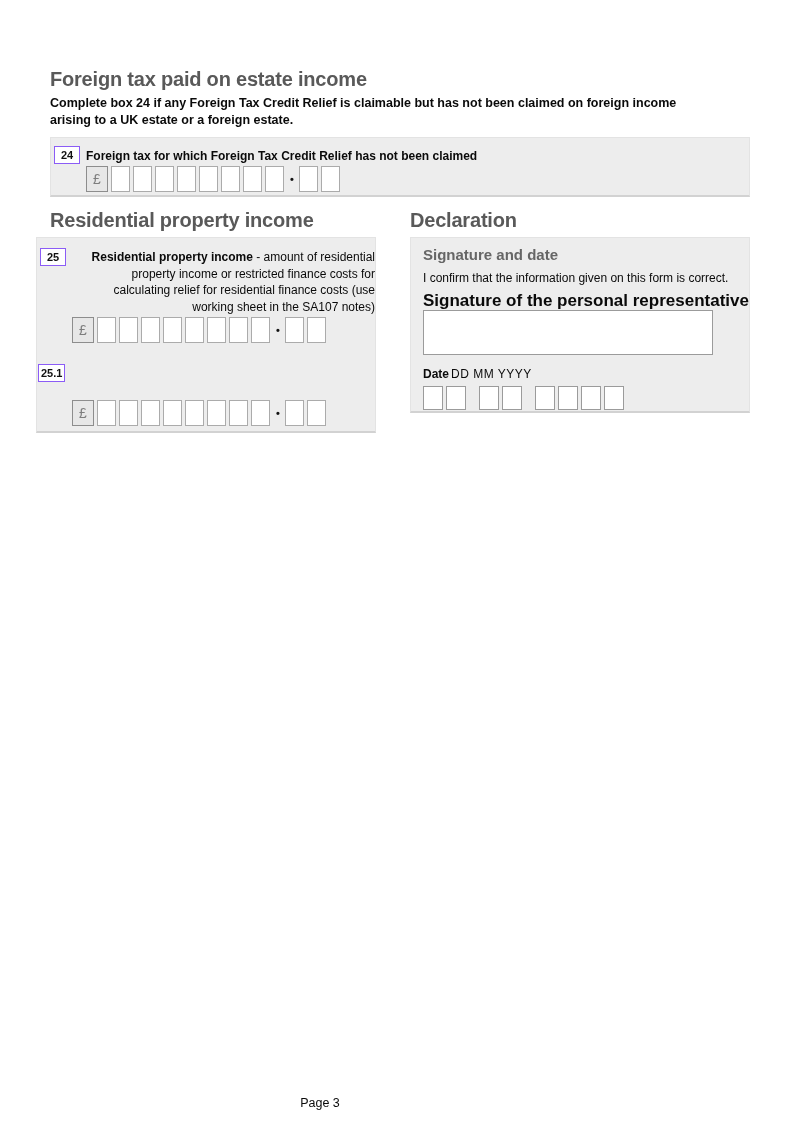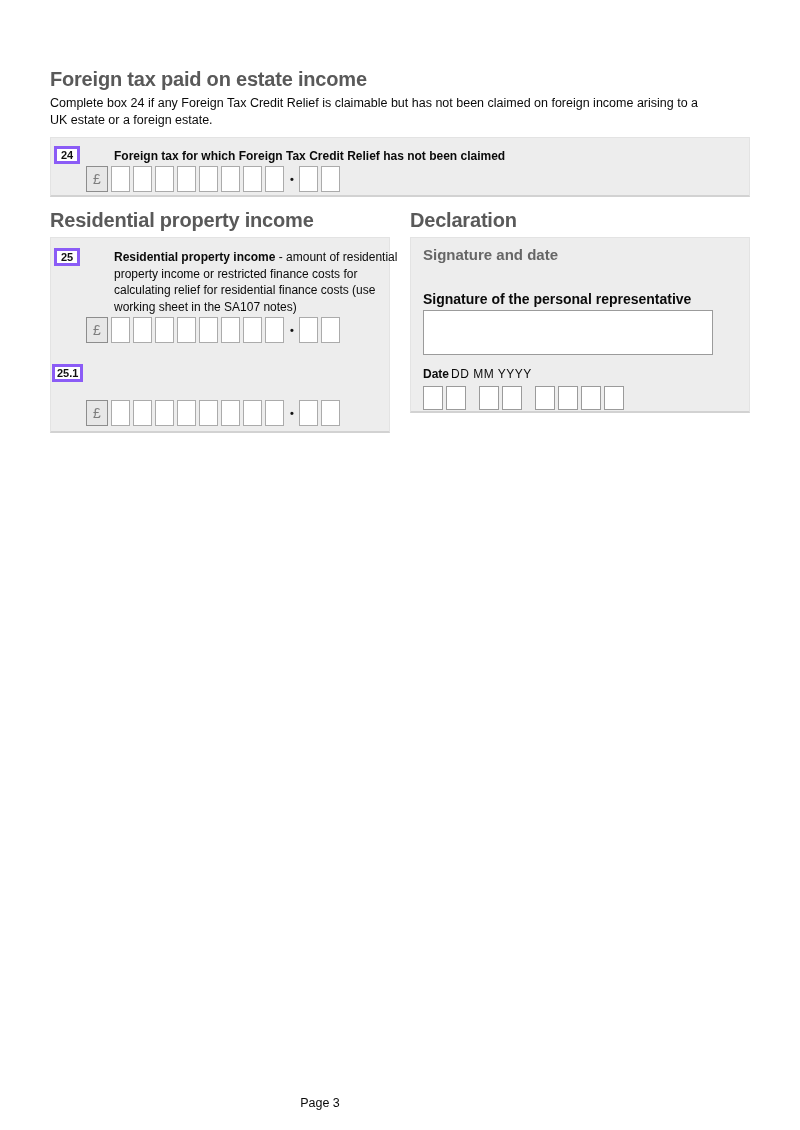--- a/index.html
+++ b/index.html
@@ -16,41 +16,41 @@
     position:absolute;
     font-size:20px; font-weight:bold; color:#595959;
     letter-spacing:-0.2px;
   }
   #h1-foreign { left:50px; top:68px; }
   #h2-residential { left:50px; top:209px; }
   #h2-declaration { left:410px; top:209px; }
 
   .intro {
     position:absolute; left:50px; top:95px; width:660px;
-    font-size:12.5px; line-height:17px; color:#0a0a0a;
+    font-size:12.5px; line-height:17px; color:#0a0a0a;font-weight:bold;
   }
 
   .panel {
     position:absolute;
     background:#ededed;
     border:1px solid #e3e3e3;
     border-bottom:2px solid #d2d2d2;
   }
   #panel-24 { left:50px; top:137px; width:700px; height:60px; }
-  #panel-residential { left:50px; top:237px; width:340px; height:196px; }
+  #panel-residential { left:36px; top:237px; width:340px; height:196px;text-align:right; }
   #panel-declaration { left:410px; top:237px; width:340px; height:176px; }
 
   .num-box {
     position:absolute;
     height:18px; min-width:26px; padding:0 2px;
-    background:#fff; border:3px solid #8b5cf6;
+    background:#fff; border:1px solid #8b5cf6;
     font-size:11px; font-weight:bold; color:#111;
     display:flex; align-items:center; justify-content:center;
   }
-  .box-label { position:absolute; font-size:12px; line-height:16.5px; color:#0a0a0a;margin-left:28px; }
+  .box-label { position:absolute; font-size:12px; line-height:16.5px; color:#0a0a0a; }
   .bold { font-weight:bold; }
 
   .currency-row { position:absolute; display:flex; align-items:center; }
   .pound-box {
     width:22px; height:26px;
     background:#e7e7e7; border:1px solid #8d8d8d;
     color:#7d7d7d; font-size:14px;
     display:flex; align-items:center; justify-content:center;
     margin-right:3px;
   }
@@ -61,21 +61,21 @@
     margin-right:3px;
   }
   .dot {
     font-size:11px; font-weight:bold; color:#111;
     margin:0 5px 0 3px;
   }
 
   
   .decl-sub { position:absolute; left:12px; top:8px; font-size:15px; font-weight:bold; color:#666666; }
   .decl-confirm { position:absolute; left:12px; top:33px; font-size:12px; color:#0a0a0a; white-space:nowrap; }
-  .decl-siglabel { position:absolute; left:12px; top:53px; font-size:14px; font-weight:bold; color:#0a0a0a; }
+  .decl-siglabel { position:absolute; left:12px; top:53px; font-size:17px; font-weight:bold; color:#0a0a0a; }
   .sig-box {
     position:absolute; left:12px; top:72px; width:290px; height:45px;
     background:#fff; border:1px solid #9b9b9b;
   }
   .date-label-row { position:absolute; left:12px; top:129px; font-size:12px; color:#0a0a0a; }
   .date-label-row .fmt { margin-left:2px; letter-spacing:0.5px; }
   .date-row { position:absolute; left:12px; top:148px; display:flex; align-items:center; }
   .dgroup { display:flex; margin-right:10px; }
   .date-box {
     width:20px; height:24px;
@@ -164,20 +164,21 @@
       <div class="dot">•</div>
       <div class="digits">
         <div class="digit-box"></div>
       <div class="digit-box"></div>
         </div>
     </div>
   </div>
 
   <div class="panel" id="panel-declaration">
     <div class="decl-sub">Signature and date</div>
+    <div class="decl-confirm">I confirm that the information given on this form is correct.</div>
     <div class="decl-siglabel">Signature of the personal representative</div>
     <div class="sig-box"></div>
     <div class="date-label-row">
       <span class="bold">Date</span><span class="fmt">DD MM YYYY</span>
     </div>
     <div class="date-row">
       <div class="dgroup">
         <div class="date-box"></div>
       <div class="date-box"></div>
         </div>

